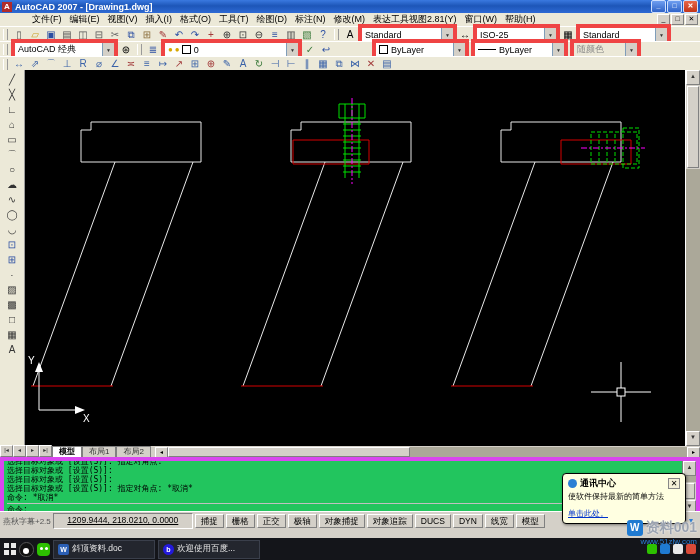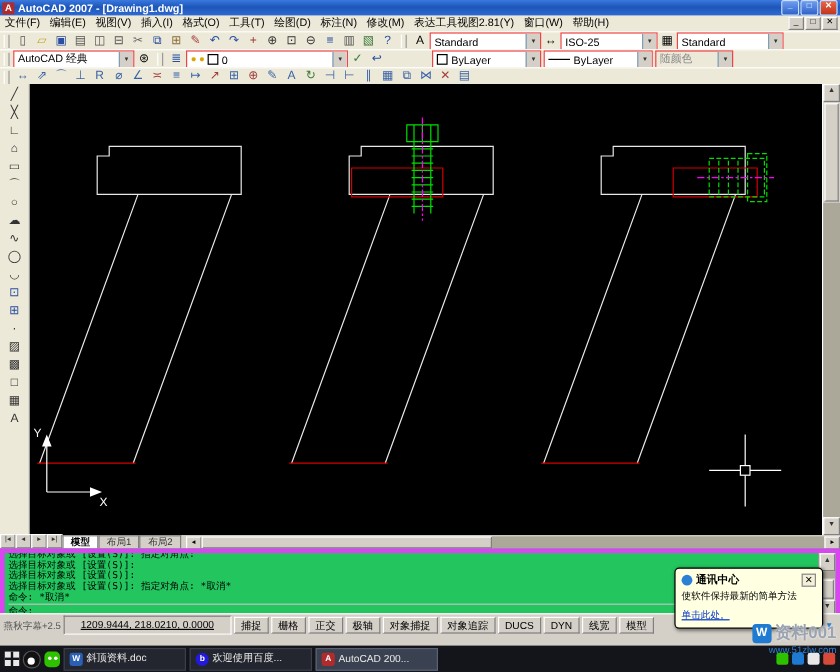--- a/index.html
+++ b/index.html
@@ -11,38 +11,38 @@
     background:linear-gradient(180deg,#3a79e0,#1d56b8 45%,#2e6ad4);color:#fff;padding:0 2px;}
   .app-ic{width:10px;height:10px;background:#b02c2c;color:#fff;font:bold 8px/10px "Liberation Sans",sans-serif;text-align:center;margin-right:3px;}
   .titletext{font-size:9px;font-weight:bold;white-space:nowrap;}
   .winbtns{margin-left:auto;display:flex;gap:1px;}
   .wbtn{width:13px;height:11px;font:bold 7px/10px "Liberation Sans",sans-serif;text-align:center;color:#fff;
     background:linear-gradient(180deg,#6f9ef0,#2f63c8);border:1px solid #cfe0ff;border-radius:2px;}
   .wbtn.close{background:linear-gradient(180deg,#e8674a,#c23418);}
 
   
   .menubar{position:absolute;top:13px;left:0;right:0;height:13px;background:#ece9d8;display:flex;align-items:center;
-    border-bottom:1px solid #b5b2a5;}
+    border-bottom:1px solid #b5b2a5;padding-left:28px;}
   .menu-item{font-size:9px;color:#000;padding:0 4px;white-space:nowrap;}
   .mdibtns{margin-left:auto;display:flex;gap:1px;padding-right:2px;}
   .mdibtn{width:11px;height:9px;font:7px/8px "Liberation Sans",sans-serif;text-align:center;background:#d4d0c8;
     border:1px solid;border-color:#fff #808080 #808080 #fff;}
 
   
   .tbrow{position:absolute;left:0;right:0;background:#ece9d8;display:flex;align-items:center;
     border-top:1px solid #fff;border-bottom:1px solid #b5b2a5;}
   .tb1{top:26px;height:15px;}
   .tb2{top:41px;height:15px;}
   .tb3{top:56px;height:14px;}
   .grip{width:3px;height:11px;border-left:1px solid #fff;border-right:1px solid #9a9a9a;margin:0 3px;flex:none;}
   .tbtn{width:16px;height:14px;flex:none;display:flex;align-items:center;justify-content:center;background:transparent;
     border:1px solid transparent;padding:0;}
   .tbtn .g{font-size:10px;line-height:12px;pointer-events:none;}
   .icons{display:flex;align-items:center;}
-  .combo{display:flex;align-items:center;height:13px;background:#fff;border:1px solid #ef4444;font-size:9px;
+  .combo{display:flex;align-items:center;height:13px;background:#fff;border:4px solid #ef4444;font-size:9px;
     padding-left:3px;white-space:nowrap;flex:none;overflow:hidden;justify-content:center;}
   .combo .cval{flex:1;overflow:hidden;}
   .combo .arrow{margin-left:auto;width:11px;height:100%;background:#d4d0c8;border-left:1px solid #7f9db9;
     display:flex;align-items:center;justify-content:center;flex:none;}
   .combo .arrow::before{content:"▼";font-size:5px;color:#333;}
   .combo.disabled{background:#ece9d8;color:#888;}
   .sw{width:7px;height:7px;background:#fff;border:1px solid #000;margin-right:3px;flex:none;}
   .lt-sample{width:18px;border-top:1px solid #000;margin-right:3px;flex:none;}
   .mini{font-size:8px;margin-right:2px;}
   .spacer38{width:38px;flex:none;}
@@ -579,24 +579,20 @@
     <span class="qq"></span>
     <span class="wechat"></span>
     <span class="titem">
       <span class="ti ti-word">W</span>
       <span>斜顶资料.doc</span>
     </span>
     <span class="titem">
       <span class="ti ti-baidu">b</span>
       <span>欢迎使用百度...</span>
     </span>
-    <span class="titem active">
-      <span class="ti ti-acad">A</span>
-      <span>AutoCAD 200...</span>
-    </span>
     <span class="tray">
       <span class="tray-ic" style="background: rgb(45, 193, 0);"></span>
         <span class="tray-ic" style="background: rgb(31, 122, 209);"></span>
         <span class="tray-ic" style="background: rgb(232, 232, 232);"></span>
         <span class="tray-ic" style="background: rgb(216, 74, 56);"></span>
     </span>
   </div>
 
 </div>
 

